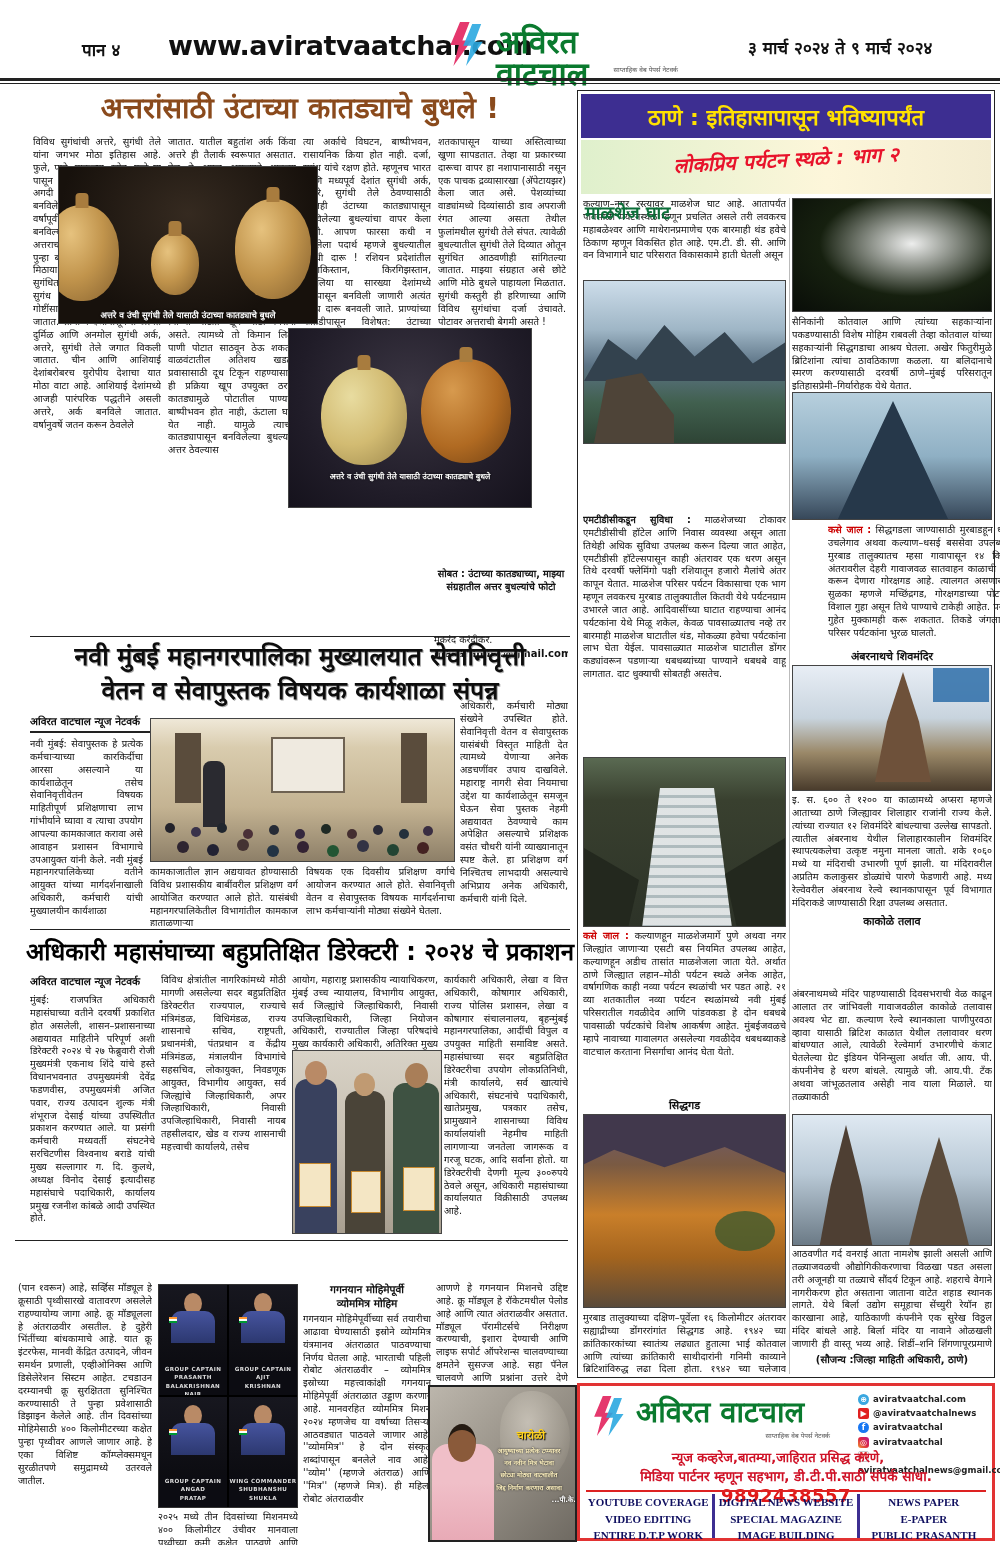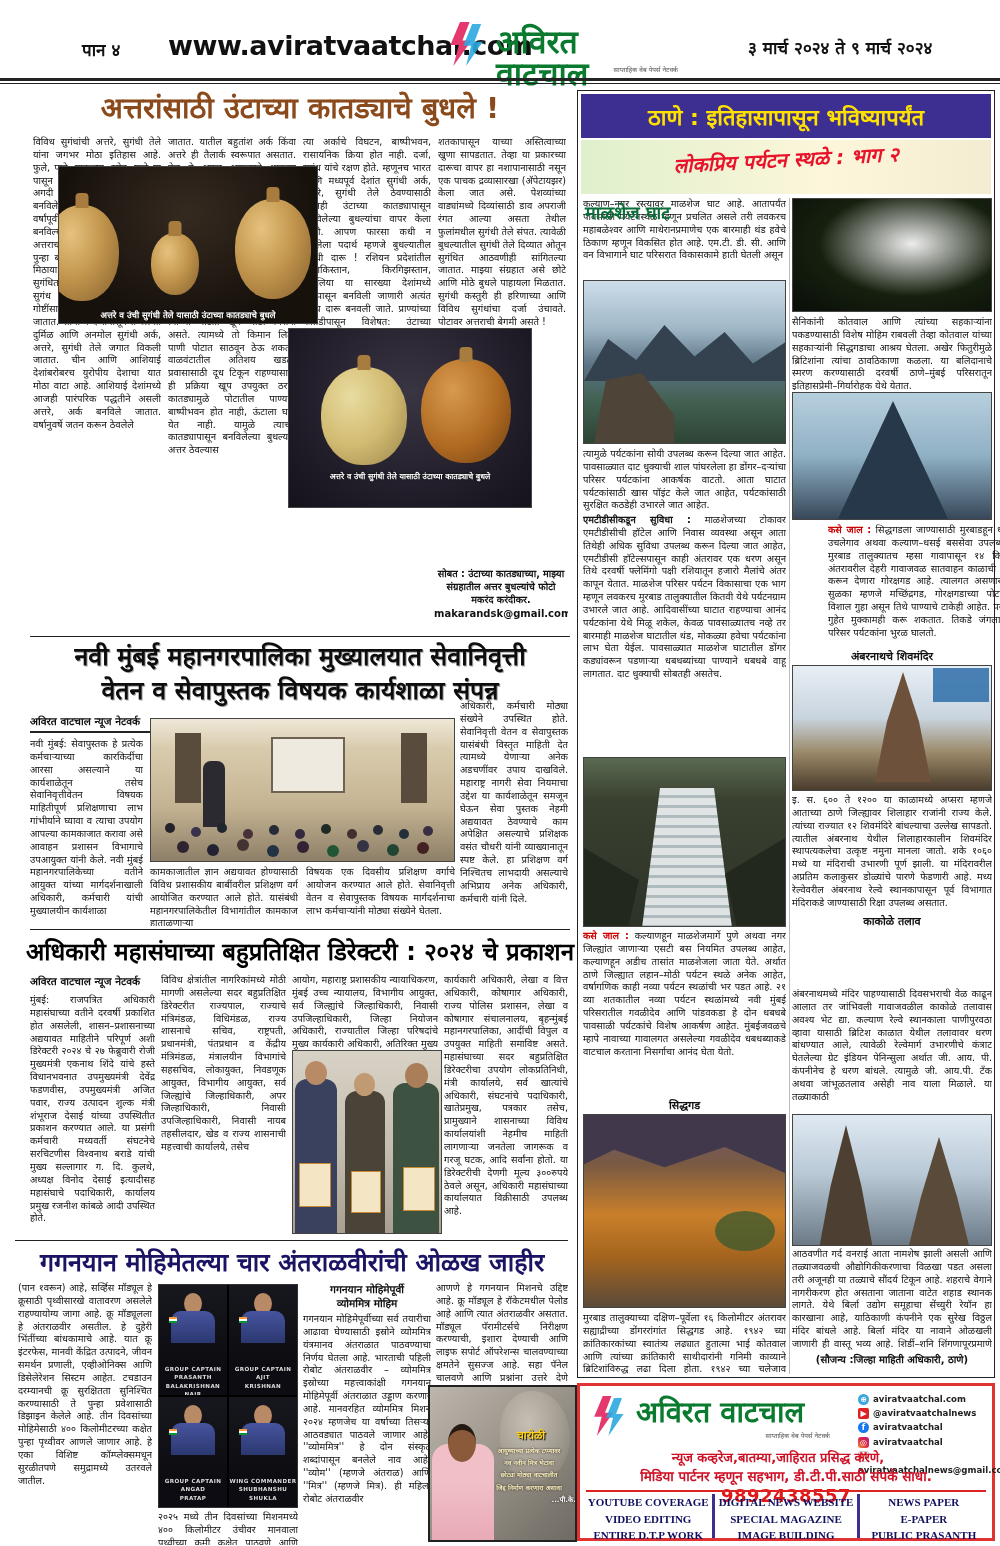--- a/index.html
+++ b/index.html
@@ -81,21 +81,21 @@
     <div class="abs rule" style="left:0;top:83px;width:1000px;height:1px;"></div>
   </div>
 
   <div class="abs h-perfume" style="left:30px;top:93px;width:540px;">अत्तरांसाठी उंटाच्या कातड्याचे बुधले !</div>
   <div class="abs txt" style="left:33px;top:136px;width:128px;height:494px;">विविध सुगंधांची अत्तरे, सुगंधी तेले यांना जगभर मोठा इतिहास आहे. फुले, पाने, पाकळ्या, खोड, फळे या पासून अत्यंत दुर्मिळ सुगंधांची तर अगदी मातीच्या वासाचे अत्तरही बनविले जाते. सुमारे २५०० वर्षांपूर्वीच्या किन्नऱ्यांच्या राणीसाठी बनविल्या गेलेल्या तिच्या नावाच्या अत्तराचा शोध घेऊन ते अलीकडेसुद्धा पुन्हा बनविले गेले होते. वाचपदार्थ, मिठाया, पेये, आइस्क्रीम, हलवा सुगंधित करणे, कपडे व शरीराला सुगंध देण्यासाठी आजही कित्येक गोष्टींसाठी अत्तरे, अर्क वापरले जातात. सामान्य दर्जापासून ते अत्यंत दुर्मिळ आणि अनमोल सुगंधी अर्क, अत्तरे, सुगंधी तेले जगात विकली जातात. चीन आणि आशियाई देशांबरोबरच युरोपीय देशाचा यात मोठा वाटा आहे. आशियाई देशांमध्ये आजही पारंपरिक पद्धतीने असली अत्तरे, अर्क बनविले जातात. वर्षानुवर्षे जतन करून ठेवलेले</div>
   <div class="abs txt" style="left:168px;top:136px;width:128px;height:494px;">जातात. यातील बहुतांश अर्क किंवा अत्तरे ही तैलार्क स्वरूपात असतात. तेल हे आम्ल असल्याने धातूच्या पात्रात ठेवल्यामुळे रासायनिक क्रिया होते. काचेच्या बाटलीत ठेवल्यास तापमानामुळे अर्कांतील द्रव्ये विघटन होऊ शकतात. या दोन्ही कारणांमुळे या बहुमोल वस्तूंचा दर्जा आणि सुगंध यांत फरक पडतो. म्हणून यावर वर्षानुवर्षे एक अजब उपाय केला जातो. यासाठी चक्क उंटाच्या कातड्यापासूनच बनविलेले (बाटलीच्या आकाराचे) बुधले वापरले जात. ''उंट हा एक विशेष प्राणी आहे. त्याच्या पोटात खूप मोठी पिशवी असते. त्यामध्ये तो किमान लिटर पाणी पोटात साठवून ठेऊ शकतो. वाळवंटातील अतिशय खडतर प्रवासासाठी दूध टिकून राहण्यासाठी ही प्रक्रिया खूप उपयुक्त ठरते. कातड्यामुळे पोटातील पाण्याचे बाष्पीभवन होत नाही, ऊंटाला घाम येत नाही. यामुळे त्याच्या कातड्यापासून बनविलेल्या बुधल्यात अत्तर ठेवल्यास</div>
   <div class="abs txt" style="left:303px;top:136px;width:128px;height:494px;">त्या अर्काचे विघटन, बाष्पीभवन, रासायनिक क्रिया होत नाही. दर्जा, सुगंध यांचे रक्षण होते. म्हणूनच भारत आणि मध्यपूर्व देशांत सुगंधी अर्क, अत्तरे, सुगंधी तेले ठेवण्यासाठी आजही उंटाच्या कातड्यापासून बनविलेल्या बुधल्यांचा वापर केला जातो. आपण फारसा कधी न ऐकलेला पदार्थ म्हणजे बुधल्यातील सुगंधी दारू ! रशियन प्रदेशांतील कझाकिस्तान, किरगिझस्तान, मंगोलिया या सारख्या देशांमध्ये दुधापासून बनविली जाणारी अत्यंत सौम्य दारू बनवली जाते. प्राण्यांच्या कातडीपासून विशेषत: उंटाच्या कातडीपासून बनविलेल्या पिशवीमध्ये दूध ठेऊन ते कित्येक दिवस खूप हलविले जाते. या फर्मेंटेशन प्रक्रियेमध्ये लॅक्टोबॅसिलाय बॅक्टेरियामुळे व यीस्टमुळे दुधाचे सौम्य दारूमध्ये रूपांतर होते. इसवीसन पूर्व ५ व्या</div>
   <div class="abs txt" style="left:438px;top:136px;width:128px;height:428px;">शतकापासून याच्या अस्तित्वाच्या खुणा सापडतात. तेव्हा या प्रकारच्या दारूचा वापर हा नशापानासाठी नसून एक पाचक द्रव्यासारखा (अ‍ॅपेटायझर) केला जात असे. पेशव्यांच्या वाड्यांमध्ये दिव्यांसाठी डाव अपराजी रंगत आल्या असता तेथील फुलांमधील सुगंधी तेले संपत. त्यावेळी बुधल्यातील सुगंधी तेले दिव्यात ओतून सुगंधित आठवणीही सांगितल्या जातात. माझ्या संग्रहात असे छोटे आणि मोठे बुधले पाहायला मिळतात. सुगंधी कस्तुरी ही हरिणाच्या आणि विविध सुगंधांचा दर्जा उंचावते. पोटावर अत्तराची बेगमी असते !</div>
   <div class="abs" style="left:434px;top:568px;width:134px;background:#fff;">
     <div class="txt" style="font-weight:bold;text-align:center;">सोबत : उंटाच्या कातड्याच्या, माझ्या संग्रहातील अत्तर बुधल्यांचे फोटो</div>
-    <div class="txt" style="font-weight:bold;text-align:center;">मकरंद करंदीकर.</div>
+    <div class="txt" style="font-weight:normal;text-align:left;margin-top:40px;">मकरंद करंदीकर.</div>
     <div class="txt" style="font-weight:bold;text-align:center;font-size:10px;">makarandsk@gmail.com</div>
   </div>
 
   <div class="ph" style="left:58px;top:166px;width:260px;height:158px;background:radial-gradient(ellipse at 50% 30%,#352a20 0%,#17110c 70%);">
     <div class="bottle" style="left:-14px;bottom:22px;width:74px;height:96px;"></div>
     <div class="bottle" style="left:92px;bottom:28px;width:48px;height:62px;"></div>
     <div class="bottle" style="left:176px;bottom:24px;width:76px;height:100px;"></div>
     <div class="cap" style="bottom:3px;">अत्तरे व उंची सुगंधी तेले यासाठी उंटाच्या कातड्याचे बुधले</div>
   </div>
 
@@ -140,21 +140,20 @@
     <div class="abs" style="left:52px;top:40px;width:40px;height:144px;background:#4a4438;border-radius:12px 12px 0 0;"></div>
     <div class="abs" style="left:61px;top:22px;width:21px;height:23px;border-radius:50%;background:#c09a72;"></div>
     <div class="abs" style="left:100px;top:32px;width:46px;height:152px;background:#3e5242;border-radius:12px 12px 0 0;"></div>
     <div class="abs" style="left:112px;top:12px;width:23px;height:25px;border-radius:50%;background:#a97e58;"></div>
     <div class="abs" style="left:6px;top:112px;width:30px;height:42px;background:#f4e6c4;border:1px solid #c88a2e;"></div>
     <div class="abs" style="left:58px;top:120px;width:28px;height:40px;background:#f4e6c4;border:1px solid #c88a2e;"></div>
     <div class="abs" style="left:110px;top:116px;width:30px;height:42px;background:#f4e6c4;border:1px solid #c88a2e;"></div>
   </div>
   <div class="abs rule" style="left:15px;top:1240px;width:553px;height:1px;"></div>
 
-  <div class="abs h-gag" style="left:12px;top:1244px;width:560px;">गगनयान मोहिमेतल्या चार अंतराळवीरांची ओळख जाहीर</div>
   <div class="abs txt" style="left:18px;top:1282px;width:134px;height:258px;">(पान १वरून) आहे, सर्व्हिस मॉड्यूल हे क्रूसाठी पृथ्वीसारखे वातावरण असलेले राहण्यायोग्य जागा आहे. क्रू मॉड्यूलला हे अंतराळवीर असतील. हे दुहेरी भिंतींच्या बांधकामाचे आहे. यात क्रू इंटरफेस, मानवी केंद्रित उत्पादने, जीवन समर्थन प्रणाली, एव्हीओनिक्स आणि डिसेलेरेशन सिस्टम आहेत. टचडाउन दरम्यानची क्रू सुरक्षितता सुनिश्चित करण्यासाठी ते पुन्हा प्रवेशासाठी डिझाइन केलेले आहे. तीन दिवसांच्या मोहिमेसाठी ४०० किलोमीटरच्या कक्षेत पुन्हा पृथ्वीवर आणले जाणार आहे. हे एका विशिष्ट कॉम्प्लेक्समधून सुरळीतपणे समुद्रामध्ये उतरवले जातील.</div>
 
   <div class="abs astro-grid" style="left:158px;top:1284px;width:140px;height:224px;">
     <div class="astro">
       <div class="head"></div>
         <div class="suit"></div>
         <div class="flag"></div>
       <div class="lbl"><span>GROUP CAPTAIN</span><br><span>PRASANTH</span><br><span>BALAKRISHNAN NAIR</span></div>
     </div>
     <div class="astro">
@@ -207,21 +206,20 @@
     <span>लोकप्रिय पर्यटन स्थळे  : भाग २</span>
   </div>
   <div class="abs t-place" style="left:585px;top:172px;z-index:3;margin-top:28px;">माळशेज घाट</div>
   <div class="abs" style="left:789px;top:198px;width:1px;height:1176px;background:#bbb;"></div>
 
   <div class="abs txt" style="left:583px;top:198px;width:203px;height:80px;">कल्याण–नगर रस्त्यावर माळशेज घाट आहे. आतापर्यंत पावसाळी पर्यटनस्थळ म्हणून प्रचलित असले तरी लवकरच महाबळेश्वर आणि माथेरानप्रमाणेच एक बारमाही थंड हवेचे ठिकाण म्हणून विकसित होत आहे. एम.टी. डी. सी. आणि वन विभागाने घाट परिसरात विकासकामे हाती घेतली असून</div>
   <div class="ph" style="left:583px;top:280px;width:203px;height:164px;background:linear-gradient(180deg,#cdddea 0%,#9fb6c6 30%,#5c7385 52%,#41604f 75%,#2e4435 100%);">
     <div class="abs" style="left:0;top:30px;width:100%;height:70px;background:#33424e;clip-path:polygon(0 100%,12% 40%,26% 70%,40% 20%,55% 65%,70% 30%,84% 75%,100% 45%,100% 100%);"></div>
     <div class="abs" style="left:10px;bottom:0;width:80px;height:70px;background:#4e4438;clip-path:polygon(0 100%,15% 10%,60% 0,100% 60%,100% 100%);"></div>
   </div>
-  <div class="abs txt" style="left:583px;top:448px;width:203px;height:64px;">त्यामुळे पर्यटकांना सोयी उपलब्ध करून दिल्या जात आहेत. पावसाळ्यात दाट धुक्याची शाल पांघरलेला हा डोंगर–दऱ्यांचा परिसर पर्यटकांना आकर्षक वाटतो. आता घाटात पर्यटकांसाठी खास पॉइंट केले जात आहेत, पर्यटकांसाठी सुरक्षित कठडेही उभारले जात आहेत.</div>
   <div class="abs txt" style="left:583px;top:514px;width:203px;height:240px;">
     <b class="lead">एमटीडीसीकडून सुविधा :</b>
     <span>माळशेजच्या टोकावर एमटीडीसीची हॉटेल आणि निवास व्यवस्था असून आता तिथेही अधिक सुविधा उपलब्ध करून दिल्या जात आहेत, एमटीडीसी हॉटेल्सपासून काही अंतरावर एक धरण असून तिथे दरवर्षी फ्लेमिंगो पक्षी रशियातून हजारो मैलांचे अंतर कापून येतात. माळशेज परिसर पर्यटन विकासाचा एक भाग म्हणून लवकरच मुरबाड तालुक्यातील कितवी येथे पर्यटनग्राम उभारले जात आहे. आदिवासींच्या घाटात राहण्याचा आनंद पर्यटकांना येथे मिळू शकेल, केवळ पावसाळ्यातच नव्हे तर बारमाही माळशेज घाटातील थंड, मोकळ्या हवेचा पर्यटकांना लाभ घेता येईल. पावसाळ्यात माळशेज घाटातील डोंगर कड्यांवरून पडणाऱ्या धबधब्यांच्या पाण्याने धबधबे वाहू लागतात. दाट धुक्याची सोबतही असतेच.</span>
   </div>
   <div class="ph" style="left:583px;top:757px;width:203px;height:170px;background:linear-gradient(180deg,#5a6a52 0%,#39402f 25%,#2d3328 100%);">
     <div class="abs" style="left:58px;top:30px;width:90px;height:140px;background:repeating-linear-gradient(180deg,#eef2f4 0 7px,#b9c6ca 7px 10px);clip-path:polygon(20% 0,80% 0,100% 100%,0 100%);opacity:.92;"></div>
     <div class="abs" style="left:0;top:90px;width:55px;height:80px;background:#23281e;clip-path:polygon(0 0,100% 40%,80% 100%,0 100%);"></div>
     <div class="abs" style="right:0;top:80px;width:60px;height:90px;background:#23281e;clip-path:polygon(0 40%,100% 0,100% 100%,20% 100%);"></div>
   </div>
   <div class="abs txt" style="left:583px;top:930px;width:203px;height:164px;">

